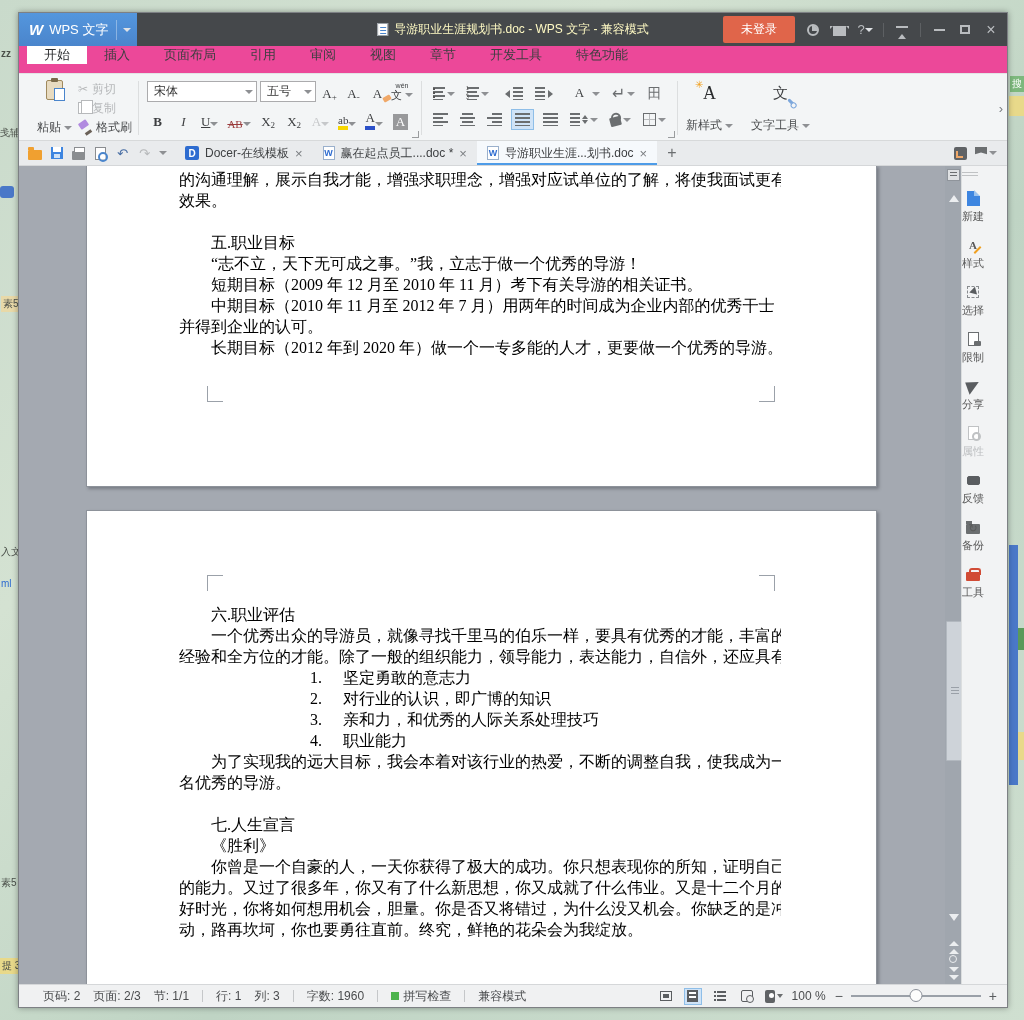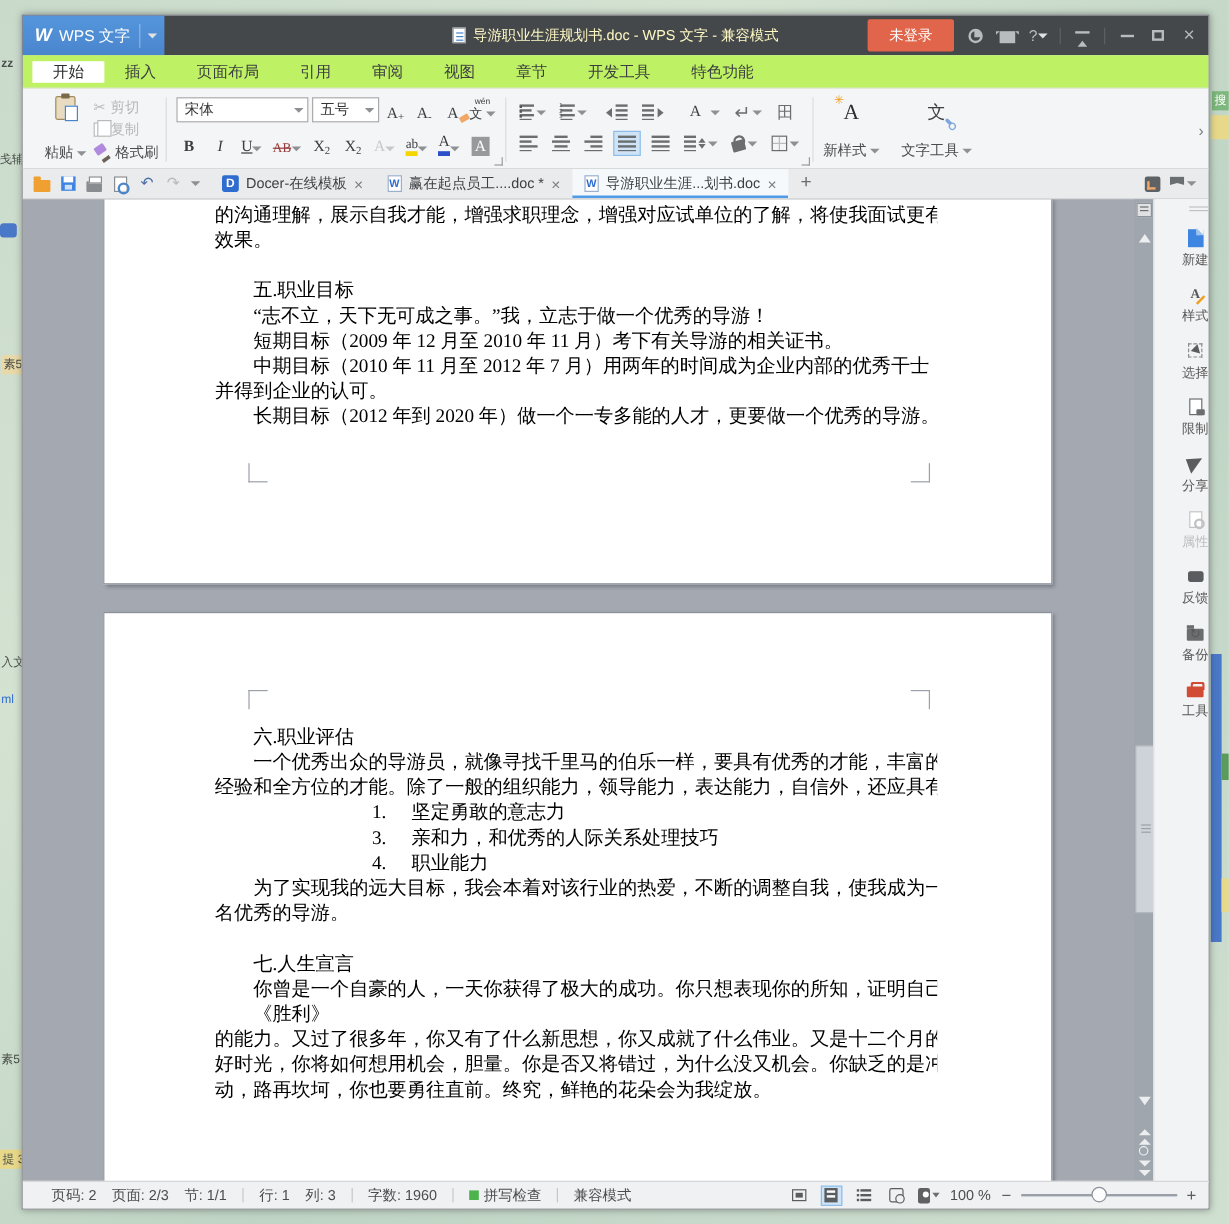--- a/index.html
+++ b/index.html
@@ -33,21 +33,21 @@
   .shirt{width:13px;height:10px;background:#b9bcbf;position:relative;margin-top:3px}
   .shirt::before{content:"";position:absolute;left:-3px;top:0;border-left:3px solid #b9bcbf;border-bottom:3px solid transparent}
   .shirt::after{content:"";position:absolute;right:-3px;top:0;border-right:3px solid #b9bcbf;border-bottom:3px solid transparent}
   .pinup{width:12px;height:9px;position:relative;margin-top:2px}
   .pinup::before{content:"";position:absolute;top:0;left:0;width:12px;height:2px;background:#b9bcbf}
   .pinup::after{content:"";position:absolute;top:4px;left:2px;border:4px solid transparent;border-bottom:5px solid #b9bcbf}
   .vbar{width:1px;height:14px;background:#5d6063}
   .minbar{width:11px;height:2px;background:#b9bcbf}
   .maxbox{width:10px;height:9px;border:2px solid #b9bcbf}
   
-  .menubar{position:absolute;left:0;top:33px;width:100%;height:28px;background:#bef264;display:flex;align-items:center;padding-left:8px;border-bottom:1px solid #e2e4e5}
+  .menubar{position:absolute;left:0;top:33px;width:100%;height:28px;background:#ec4899;display:flex;align-items:flex-start;padding-left:8px;border-bottom:1px solid #e2e4e5}
   .mtab{display:flex;align-items:center;padding:0 17px;font-size:13px;color:#3c3e40;cursor:pointer}
   .mtab.active{background:#fff;color:#2b2d2f}
   
   .ribbon{position:absolute;left:0;top:61px;width:100%;height:67px;background:#f3f5f6;border-bottom:1px solid #d7d9da;display:flex;align-items:stretch;padding:4px 0 2px 6px}
   .rgroup{position:relative;display:flex;padding:0 6px}
   .rsep{width:1px;background:#dcdedf;margin:3px 0}
   .col{display:flex;flex-direction:column;justify-content:space-between}
   .rlbl{font-size:12px;color:#4a4c4e}
   .dis .rlbl,.dis{color:#b7b9bb}
   .bigbtn{display:flex;flex-direction:column;align-items:center;justify-content:space-between;padding:2px 6px;cursor:pointer}
@@ -176,21 +176,21 @@
   .sc-up{position:absolute;top:24px;left:4px;width:0;height:0;border:5px solid transparent;border-bottom:7px solid #eceef0;cursor:pointer}
   .thumb{position:absolute;left:1px;top:455px;width:16px;height:140px;background:#ced3d9;border:1px solid #b2b8bf;border-radius:1px;cursor:grab}
   .thumb::after{content:"";position:absolute;left:4px;top:65px;width:8px;height:1px;background:#9aa0a8;box-shadow:0 3px 0 #9aa0a8,0 6px 0 #9aa0a8}
   .sc-dn{position:absolute;top:748px;left:4px;width:0;height:0;border:5px solid transparent;border-top:7px solid #eceef0;cursor:pointer}
   .dbl{position:absolute;left:4px;cursor:pointer}
   .dbl i{display:block;width:0;height:0;border:5px solid transparent}
   .dbl.up{top:772px}.dbl.up i{border-bottom:5px solid #eceef0;margin-top:-2px}
   .dbl.dn{top:801px}.dbl.dn i{border-top:5px solid #eceef0;margin-bottom:-2px}
   .sc-o{position:absolute;top:789px;left:4px;width:8px;height:8px;border:1px solid #eceef0;border-radius:50%;cursor:pointer}
   
-  .sidebar{position:absolute;right:0;top:153px;width:46px;height:820px;background:#f2f3f4;border-left:1px solid #dcdedf;display:flex;flex-direction:column;align-items:flex-end;padding-top:6px}
+  .sidebar{position:absolute;right:0;top:153px;width:46px;height:820px;background:#f2f3f4;border-left:1px solid #dcdedf;display:flex;flex-direction:column;align-items:flex-start;padding-top:6px}
   .sb-handle{width:16px;height:4px;border-top:1px solid #c0c2c4;border-bottom:1px solid #c0c2c4;margin-bottom:14px}
   .sbitem{display:flex;flex-direction:column;align-items:center;gap:3px;margin-bottom:13px;cursor:pointer}
   .sbitem span{font-size:11px;color:#595959}
   .sbitem.dis span{color:#bcbec0}
   .sbi{width:16px;height:16px;position:relative;display:flex;align-items:center;justify-content:center}
   .i-new{width:13px;height:15px;background:#3d85e0}
   .i-new::after{content:"";position:absolute;right:1px;top:0;border:3px solid #f2f3f4;border-left-color:#9cc3ee;border-bottom-color:#9cc3ee}
   .i-style{font-family:"Liberation Serif",serif;font-size:13px;font-weight:bold;color:#5a5d60}
   .i-style::after{content:"";position:absolute;right:-1px;bottom:2px;width:9px;height:2px;background:#f0a020;transform:rotate(-45deg)}
   .i-select{width:12px;height:12px;border:1px dashed #8a8d90;position:relative}
@@ -557,28 +557,29 @@
     </div>
 
     <div class="page p2">
       <div class="mk tl" style="left:120px;top:64px"></div>
       <div class="mk tr" style="left:672px;top:64px"></div>
       <div class="ptext" style="padding-top:93px">
         <div class="dl ind">六.职业评估</div>
         <div class="dl ind">一个优秀出众的导游员，就像寻找千里马的伯乐一样，要具有优秀的才能，丰富的</div>
         <div class="dl">经验和全方位的才能。除了一般的组织能力，领导能力，表达能力，自信外，还应具有：</div>
         <div class="dl li"><span class="num">1.</span><span>坚定勇敢的意志力</span></div>
+        <div class="dl li"><span class="num">2.</span><span>对行业的认识，即广博的知识</span></div>
         <div class="dl li"><span class="num">3.</span><span>亲和力，和优秀的人际关系处理技巧</span></div>
         <div class="dl li"><span class="num">4.</span><span>职业能力</span></div>
         <div class="dl ind">为了实现我的远大目标，我会本着对该行业的热爱，不断的调整自我，使我成为一</div>
         <div class="dl">名优秀的导游。</div>
         <div class="dl"></div>
         <div class="dl ind">七.人生宣言</div>
+        <div class="dl ind">《胜利》</div>
         <div class="dl ind">你曾是一个自豪的人，一天你获得了极大的成功。你只想表现你的所知，证明自己</div>
-        <div class="dl ind">《胜利》</div>
         <div class="dl">的能力。又过了很多年，你又有了什么新思想，你又成就了什么伟业。又是十二个月的</div>
         <div class="dl">好时光，你将如何想用机会，胆量。你是否又将错过，为什么没又机会。你缺乏的是冲</div>
         <div class="dl">动，路再坎坷，你也要勇往直前。终究，鲜艳的花朵会为我绽放。</div>
       </div>
     </div>
 
     <div class="vscroll">
       <span class="sc-top"></span>
       <span class="sc-up"></span>
       <span class="thumb"></span>

